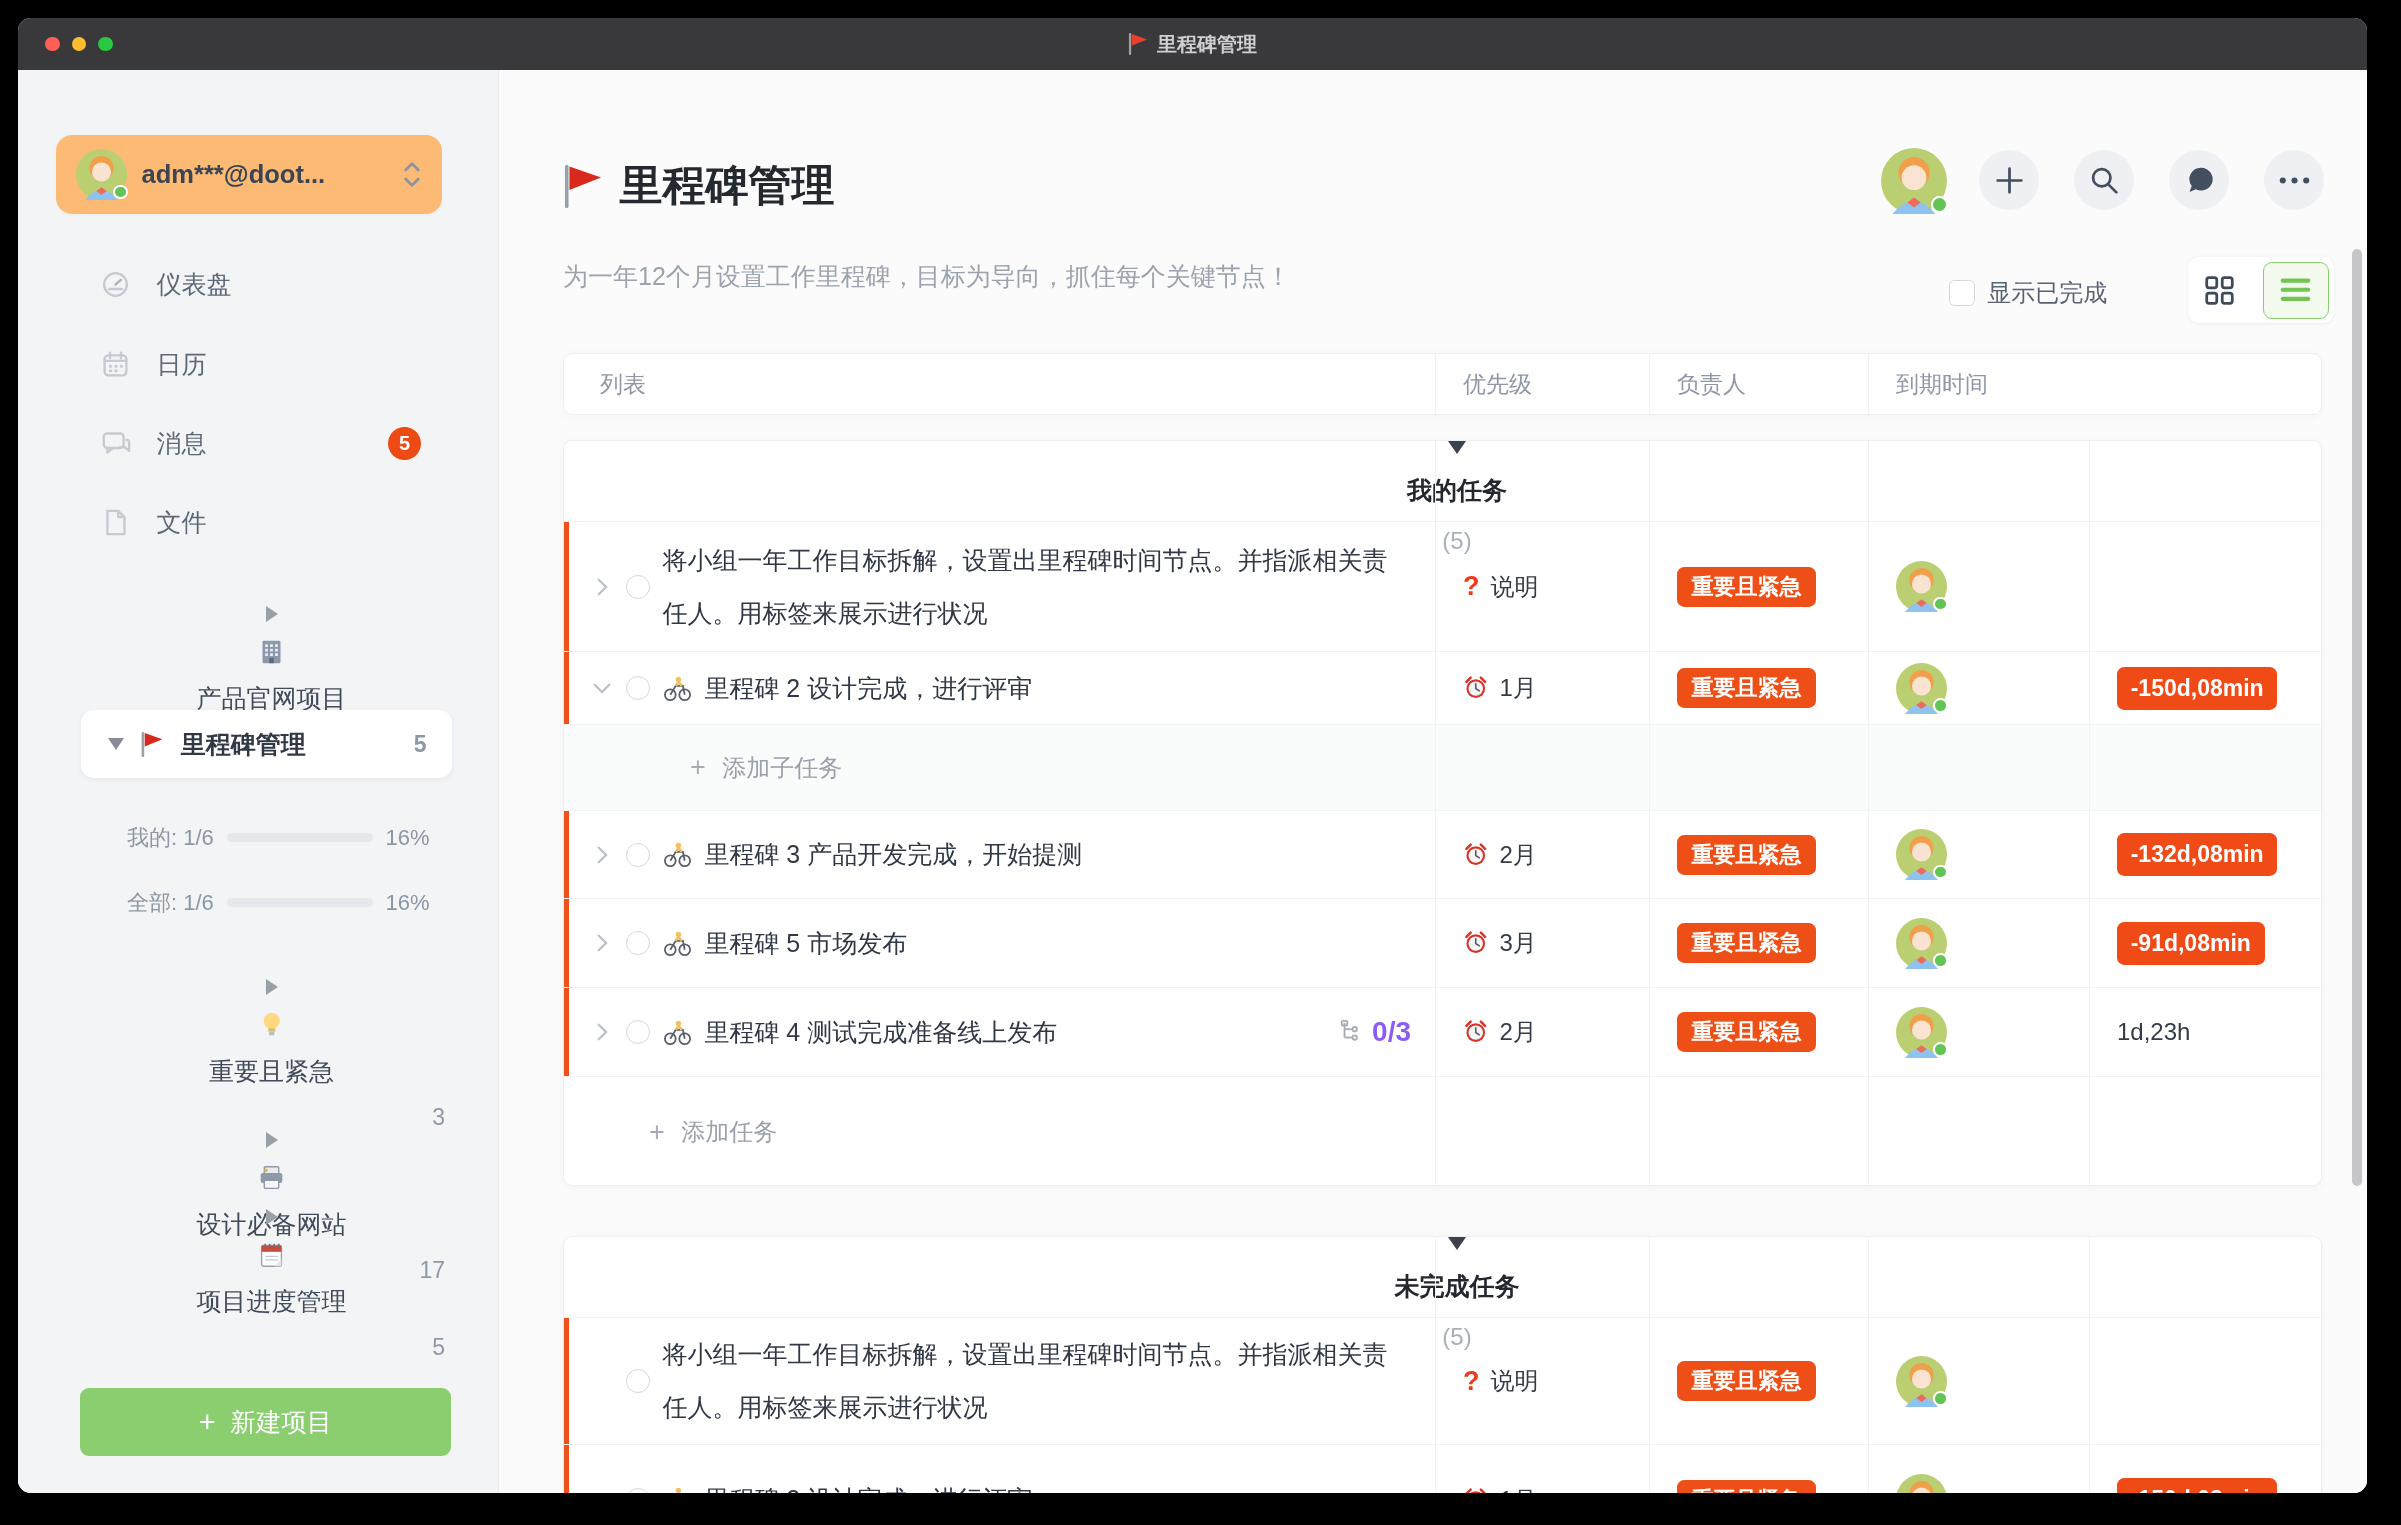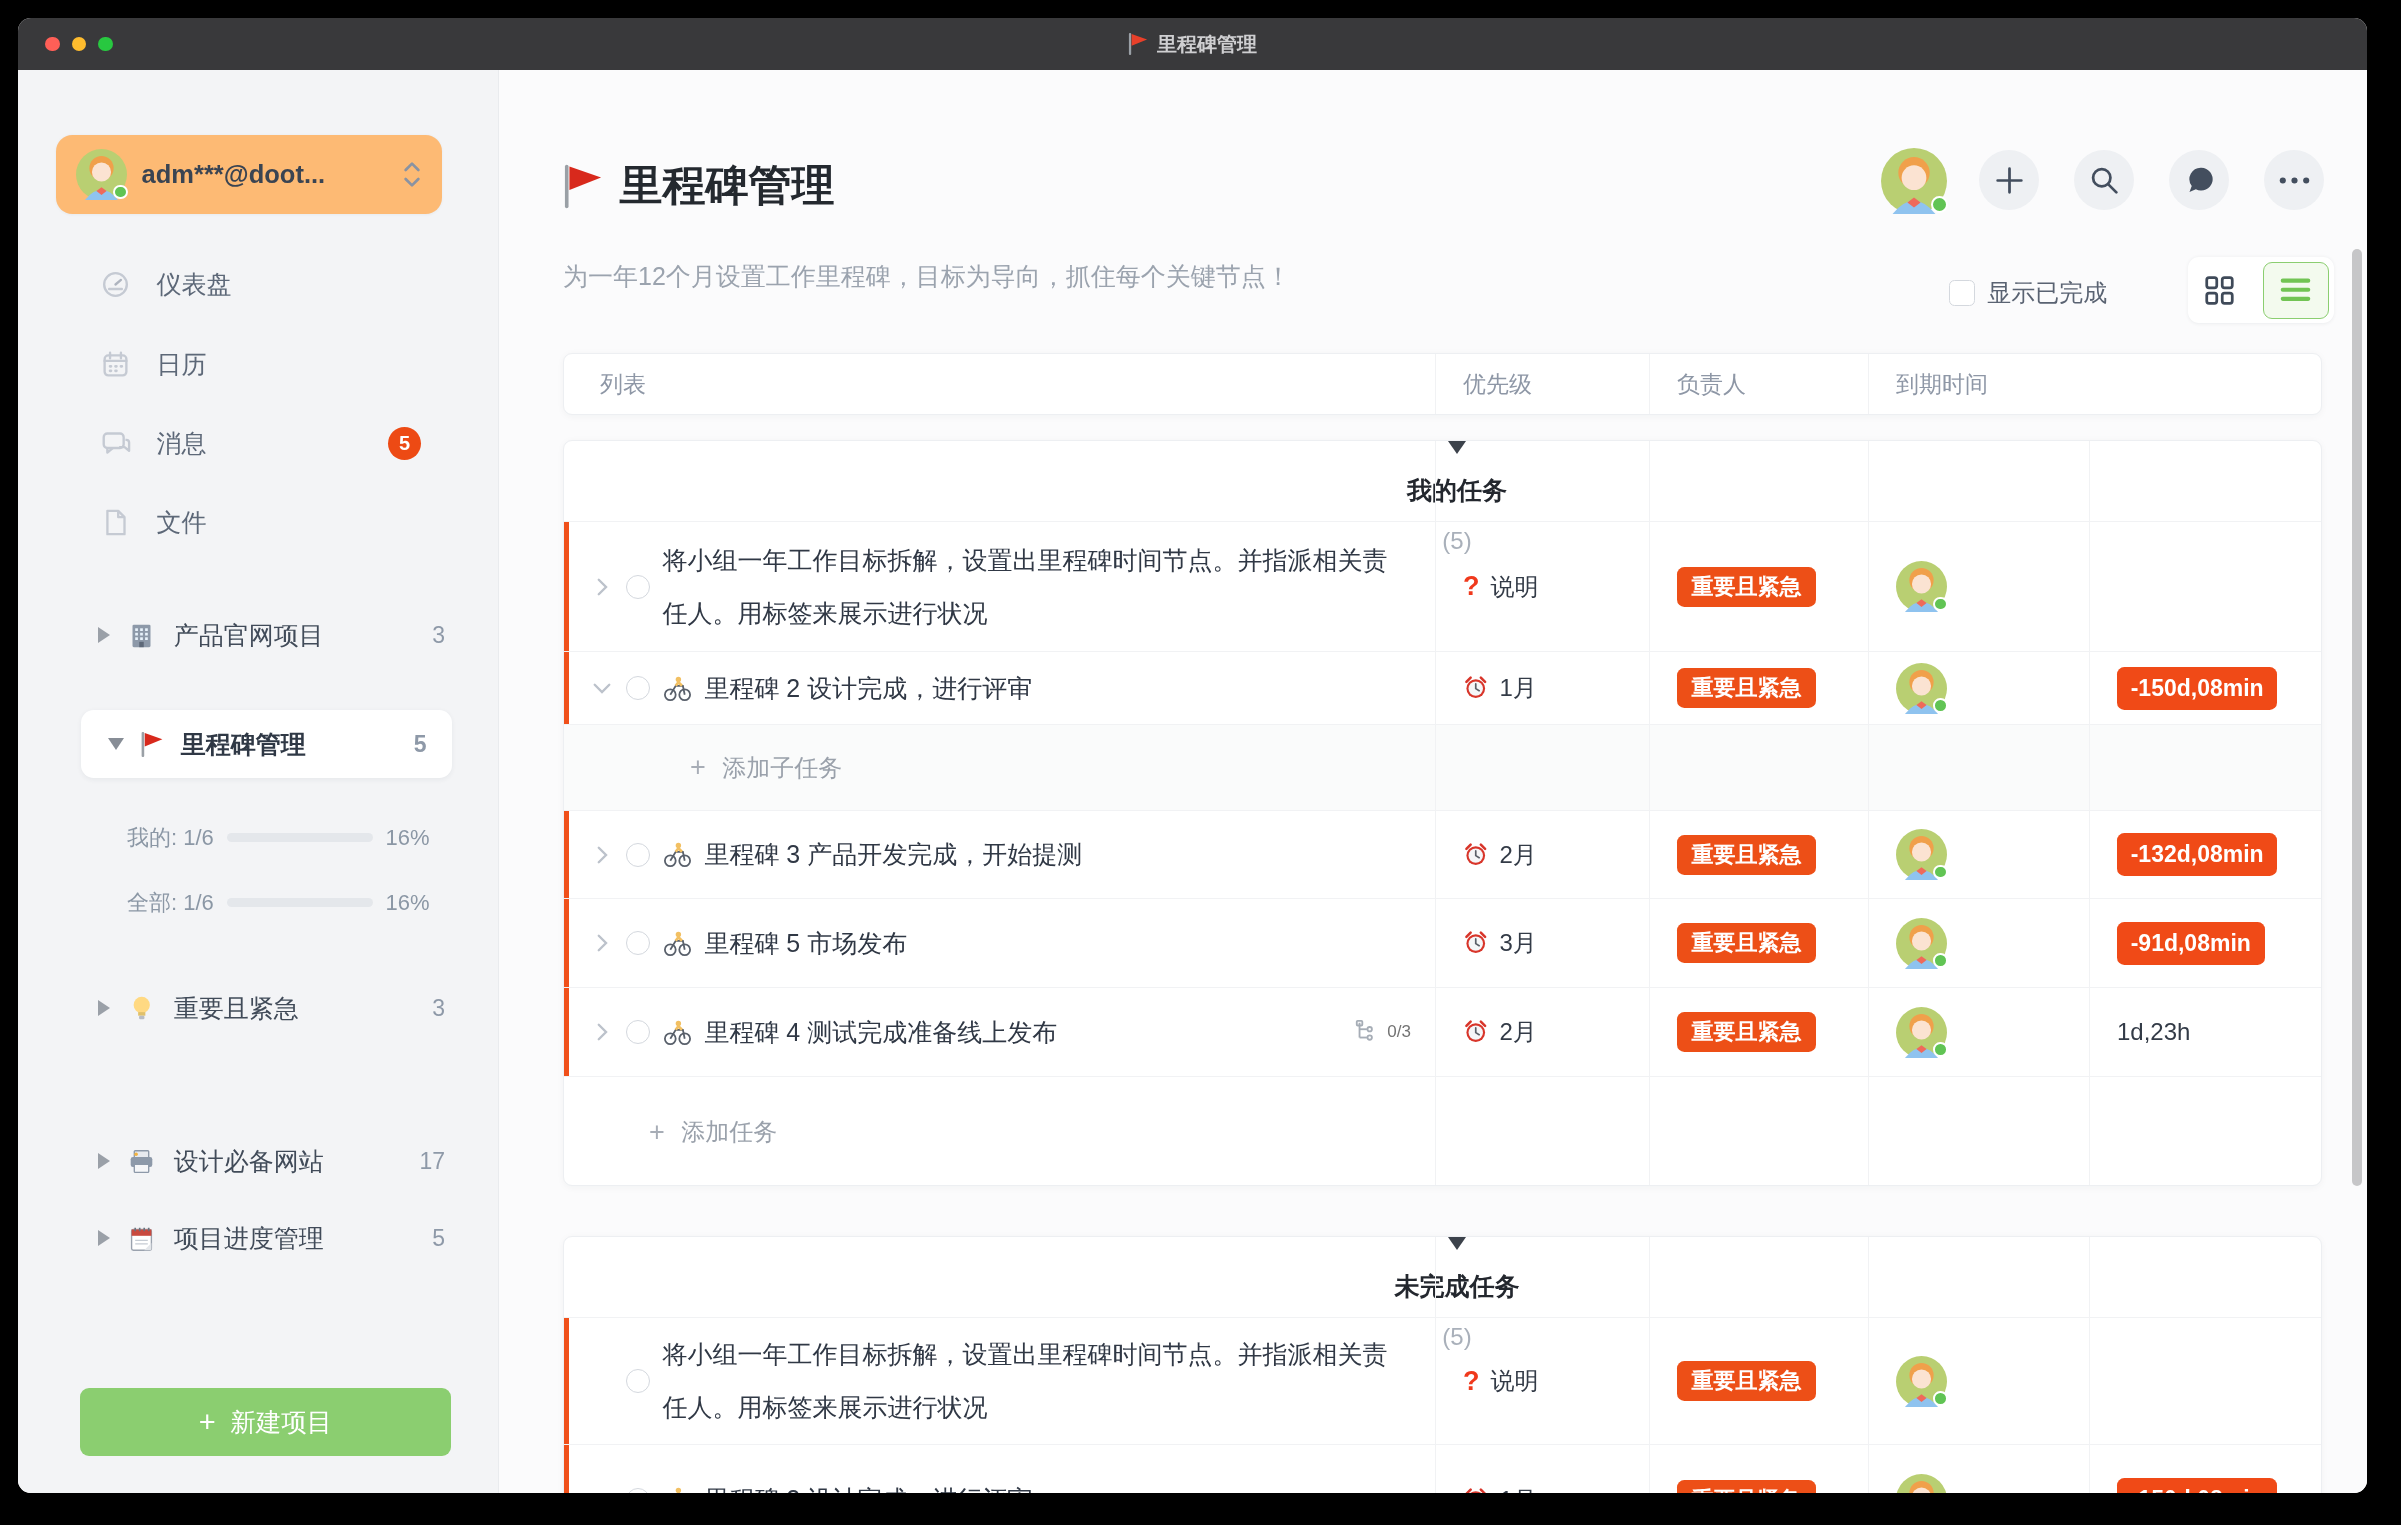--- a/index.html
+++ b/index.html
@@ -16,21 +16,21 @@
   .app{display:flex;height:1423px;}
   .sidebar{width:481px;background:#f3f4f6;position:relative;flex:none;border-right:0.9px solid #e9ebee;}
   .main{flex:1;position:relative;background:#fbfbfc;}
   
   .pill{position:absolute;left:38px;top:65px;width:386px;height:79px;background:#fdba74;border-radius:16.4px;display:flex;align-items:center;padding:0 20px;gap:14.6px;box-shadow:0 0.9px 2.7px rgba(40,50,70,.05);}
   .avatar{position:relative;flex:none;}
   .avatar .dot{position:absolute;right:-0.9px;bottom:0.9px;width:14.6px;height:14.6px;border-radius:50%;background:#61c454;border:2.7px solid #fff;}
   .pill-mail{font-size:25.5px;font-weight:bold;color:#3a4452;flex:1;white-space:nowrap;overflow:hidden;}
   .nav-item{position:absolute;left:0;width:100%;height:58px;display:flex;align-items:center;padding-left:82px;gap:25.5px;font-size:25px;color:#5d6878;}
   .nav-badge{position:absolute;left:370px;width:33px;height:33px;border-radius:50%;background:#ed4a14;color:#fff;font-size:20px;display:flex;align-items:center;justify-content:center;font-weight:bold;}
-  .proj-row{position:absolute;left:0;width:100%;height:58px;display:flex;align-items:center;padding:0 53px 0 80px;gap:16.4px;font-size:25px;color:#414b59;}
+  .proj-row{position:absolute;left:0;width:100%;height:58px;display:flex;align-items:center;padding:0 53px 0 80px;gap:16.4px;font-size:25px;color:#414b59;flex-direction:column;}
   .proj-count{margin-left:auto;color:#8e99a8;font-size:23px;}
   .tri-r{width:0;height:0;border-left:12.8px solid #9aa0a8;border-top:8.2px solid transparent;border-bottom:8.2px solid transparent;flex:none;}
   .tri-d{width:0;height:0;border-top:12.8px solid #878d96;border-left:8.2px solid transparent;border-right:8.2px solid transparent;flex:none;}
   .active-card{position:absolute;left:63px;top:640px;width:371px;height:68px;background:#fff;border-radius:12.8px;box-shadow:0 1.8px 5.5px rgba(40,50,70,.06);display:flex;align-items:center;padding:0 25.5px 0 27px;gap:16.4px;font-size:25px;font-weight:bold;color:#2f3845;}
   .prog-row{position:absolute;left:109px;width:328px;height:29px;display:flex;align-items:center;gap:12.8px;font-size:22px;color:#8b97a5;}
   .prog-track{width:146px;height:9px;border-radius:4.6px;background:#e4e7eb;overflow:hidden;flex:none;}
   .prog-fill{height:100%;border-radius:4.6px;background:#8bce70;}
   .new-btn{position:absolute;left:62px;top:1318px;width:371px;height:68px;border-radius:9px;background:#8bce70;color:#fff;font-size:25.5px;display:flex;align-items:center;justify-content:center;gap:14.6px;}
   .new-btn .plus{font-size:29px;line-height:1;}
   .sic{flex:none;display:flex;align-items:center;justify-content:center;width:31px;}
@@ -57,21 +57,21 @@
   .ghead{height:80px;display:flex;align-items:center;padding-left:29px;gap:20px;position:relative;flex-direction:column;}
   .ghead .gt{font-size:25px;font-weight:bold;color:#23272e;}
   .ghead .gc{font-size:24px;color:#a9b0ba;}
   .gtri{width:0;height:0;border-top:13.7px solid #3c424b;border-left:9px solid transparent;border-right:9px solid transparent;}
   .ghead-grid{position:absolute;right:0;top:0;bottom:0;left:871px;display:grid;grid-template-columns:214px 219px 221px 1fr;}
   .ghead-grid>div{border-left:0.9px solid #f1f2f4;}
   .namecell{gap:12.8px;}
   .chev{flex:none;width:22px;display:flex;justify-content:center;}
   .ring{flex:none;width:24px;height:24px;border:1.8px solid #d4d8de;border-radius:50%;background:#fff;}
   .ttl{font-size:25px;color:#303845;line-height:53px;max-width:739px;}
-  .cnt{margin-left:auto;padding-right:24px;display:flex;align-items:center;gap:9px;color:#737373;font-size:17px;}
+  .cnt{margin-left:auto;padding-right:24px;display:flex;align-items:center;gap:9px;color:#8b5cf6;font-size:28px;font-weight:bold;}
   .lst{gap:11px;font-size:24px;color:#333b47;}
   .qmark{color:#f0391c;font-weight:bold;font-size:27px;}
   .pri-badge{background:#ed4f17;color:#fff;font-size:22px;font-weight:bold;border-radius:7.3px;padding:9px 14.6px;line-height:1;}
   .due-badge{background:#f04a17;color:#fff;font-size:23px;font-weight:bold;border-radius:7.3px;padding:10px 13.7px;line-height:1;}
   .due-text{font-size:24px;color:#333b47;}
   .addrow{font-size:24px;color:#9aa1ab;gap:16.4px;}
   .addrow .plus{font-size:27px;color:#a7adb6;}
   .subbg{background:#fafbfb;}
   .scrollthumb{position:absolute;right:4.6px;top:179px;width:10px;height:937px;border-radius:5.5px;background:#c6c6c8;}
   .flag{flex:none;}

